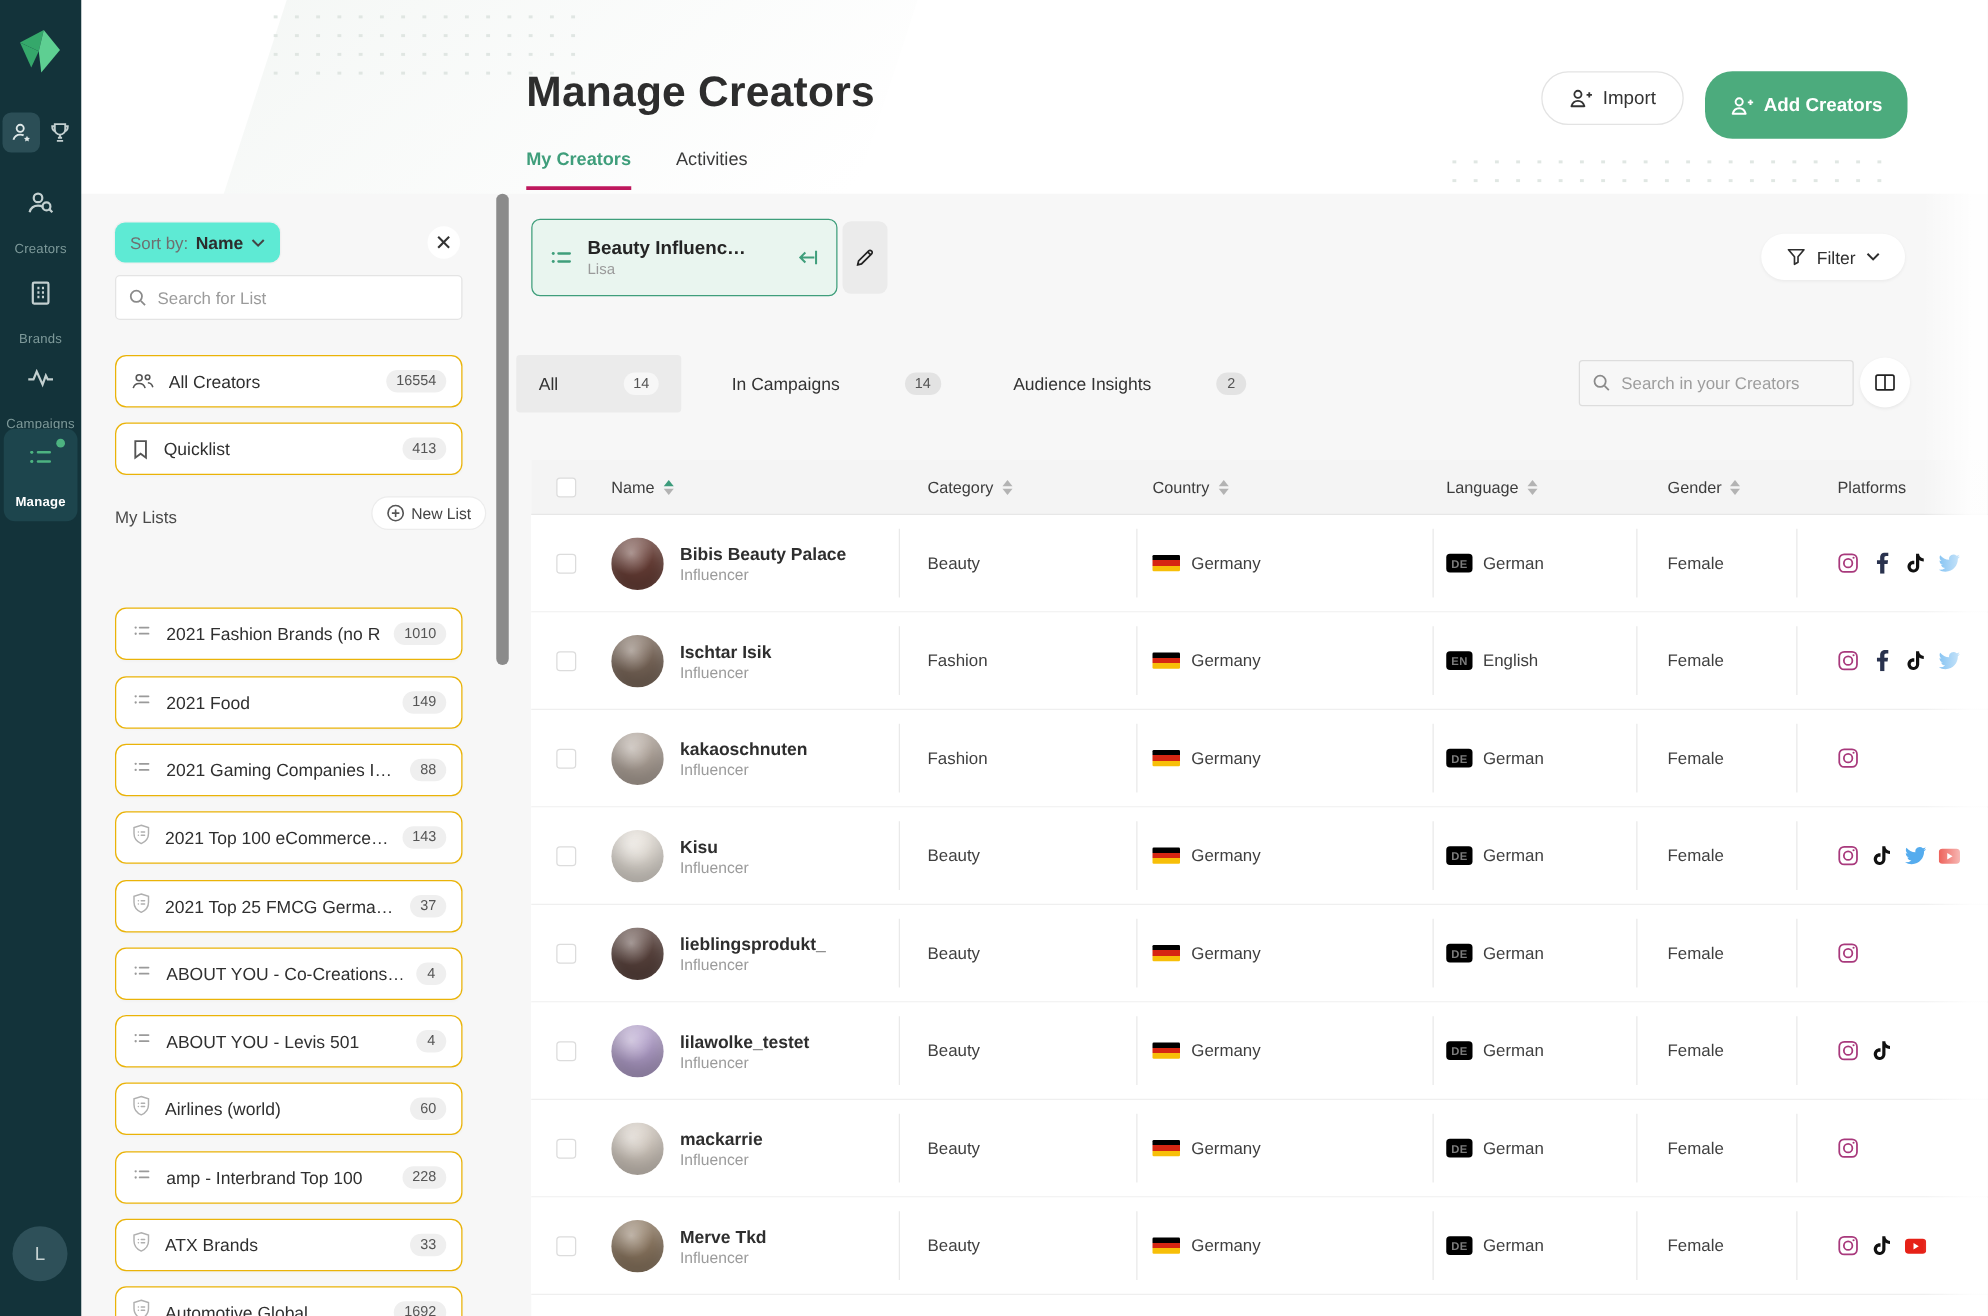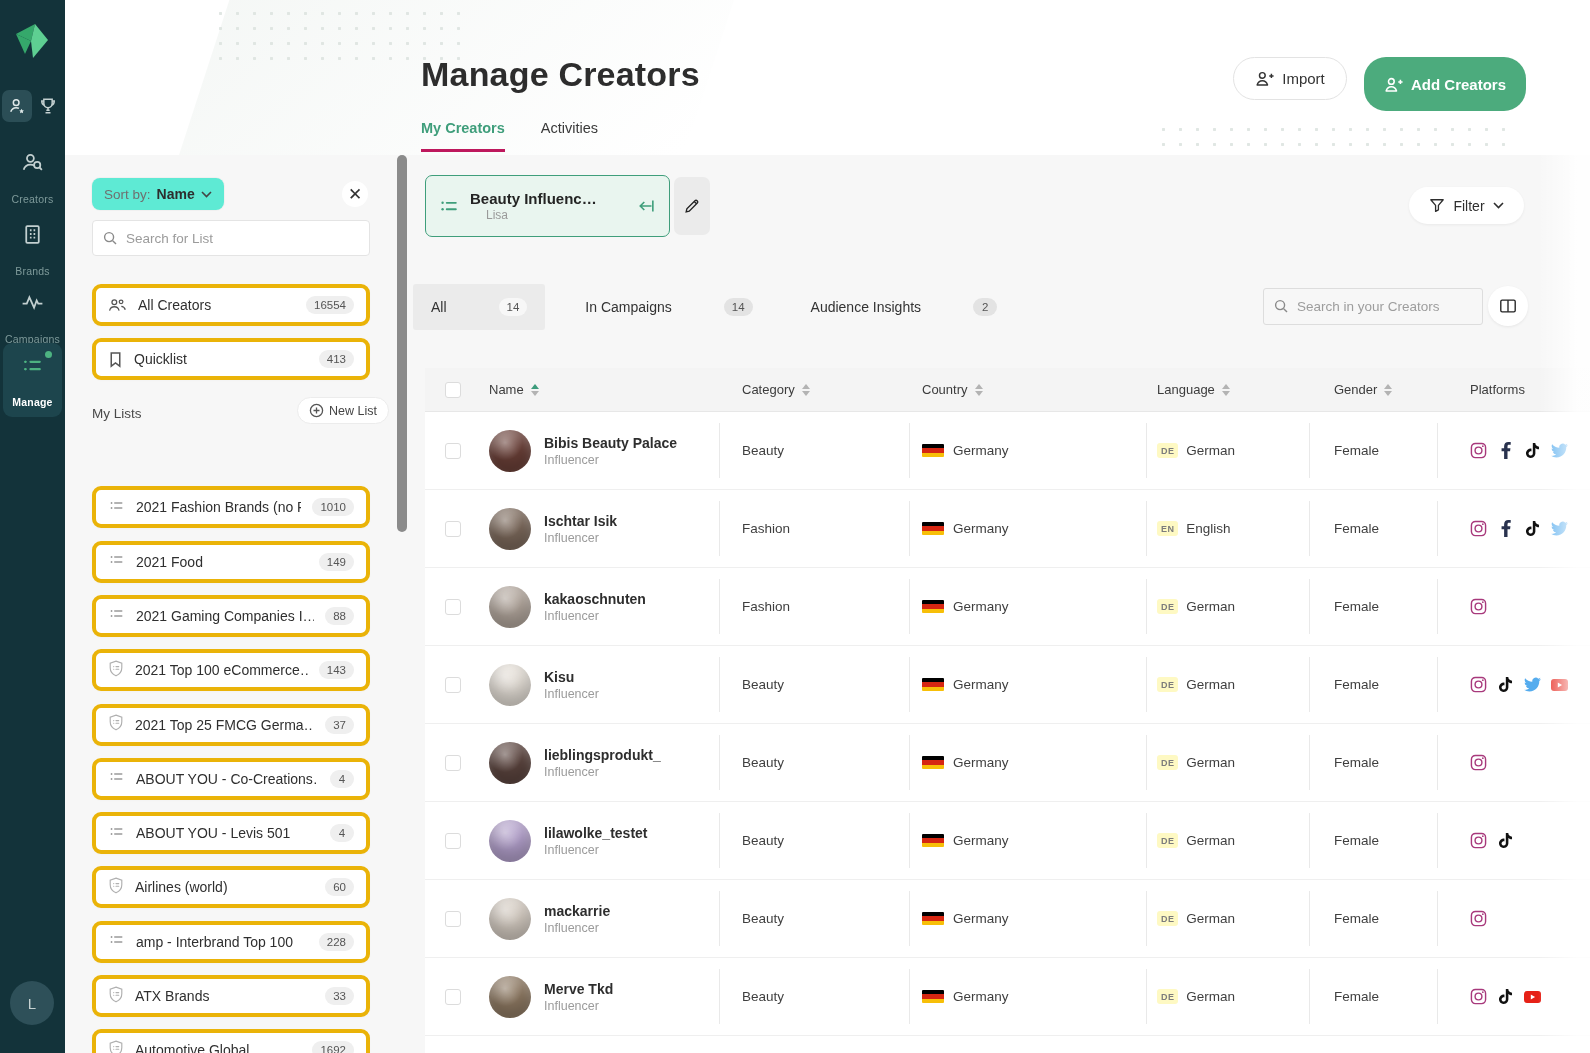--- a/index.html
+++ b/index.html
@@ -31,39 +31,39 @@
 
   
   .panel { position:absolute; left:65px; top:155px; width:345px; height:898px; z-index:20; }
   .sortbar { position:absolute; left:27px; top:23px; height:32px; background:#5eead4; border-radius:8px; display:flex; align-items:center; padding:0 12px; gap:6px; cursor:pointer; box-shadow:0 0 0 1px #f0f0f0; }
   .sortbar .s-lbl { color:#6f6f6f; font-size:13.5px; }
   .sortbar .s-val { color:#2d2d2d; font-size:14px; font-weight:bold; }
   .panel-close { position:absolute; right:42px; top:26px; width:26px; height:26px; display:flex; align-items:center; justify-content:center; font-size:17px; color:#333; cursor:pointer; background:#fff; border-radius:50%; }
   .panel-search { position:absolute; left:27px; top:65px; width:278px; height:36px; background:#fff; border:1px solid #e4e4e4; border-radius:4px; display:flex; align-items:center; padding:0 10px; gap:8px; }
   .panel-search input { border:none; outline:none; font-size:13.5px; color:#444; width:220px; font-family:"Liberation Sans", sans-serif; background:transparent; }
   .panel-search input::placeholder { color:#9b9b9b; }
-  .card { position:absolute; left:27px; width:278px; height:42px; background:#fff; border:4px solid #eab308; border-radius:9px; display:flex; align-items:center; padding:0 12px; gap:11px; cursor:pointer; box-shadow:0 1px 2px rgba(0,0,0,.02); }
+  .card { position:absolute; left:27px; width:278px; height:42px; background:#fff; border:1px solid #eab308; border-radius:9px; display:flex; align-items:center; padding:0 12px; gap:11px; cursor:pointer; box-shadow:0 1px 2px rgba(0,0,0,.02); }
   .card .c-lbl { font-size:14px; color:#2f2f2f; flex:1; white-space:nowrap; overflow:hidden; }
   .badge { background:#efefef; color:#555; font-size:11.5px; border-radius:10px; padding:3px 8px; min-width:24px; text-align:center; }
   .mylists-hdr { position:absolute; left:27px; top:251px; font-size:13.5px; color:#4a4a4a; }
   .newlist-btn { position:absolute; left:232px; top:242px; height:27px; background:#fff; border:1px solid #ececec; border-radius:14px; display:flex; align-items:center; gap:5px; padding:0 11px; font-size:12.5px; color:#444; cursor:pointer; }
   .panel-scroll { position:absolute; left:332px; top:0; width:10px; height:377px; background:#8b8b8b; border-radius:6px; cursor:grab; }
 
   
   .page-title { position:absolute; left:421px; top:55px; font-size:34px; font-weight:bold; color:#2d2d2d; letter-spacing:.2px; }
   .btn-import { position:absolute; left:1233px; top:57px; width:114px; height:43px; background:#fff; border:1px solid #e3e3e3; border-radius:22px; display:flex; align-items:center; justify-content:center; gap:8px; font-size:15px; color:#333; cursor:pointer; }
   .btn-add { position:absolute; left:1364px; top:57px; width:162px; height:54px; background:#4cab7d; border:none; border-radius:22px; display:flex; align-items:center; justify-content:center; gap:8px; font-size:15px; color:#fff; font-weight:bold; cursor:pointer; }
   .tabs { position:absolute; left:421px; top:120px; display:flex; gap:36px; }
   .tab { font-size:14.5px; color:#3a3a3a; padding-bottom:13px; cursor:pointer; }
   .tab.active { color:#3f9e7b; font-weight:bold; border-bottom:3px solid #be185d; }
 
   
   .chip { position:absolute; left:425px; top:175px; width:245px; height:62px; background:#e9f5ef; border:1.5px solid #3f9e7b; border-radius:7px; display:flex; align-items:center; padding:0 12px; gap:10px; cursor:pointer; z-index:21; }
   .chip .t { font-size:15px; font-weight:bold; color:#242424; line-height:1.25; }
-  .chip .s { font-size:12px; color:#9a9a9a;margin-left:16px; }
+  .chip .s { font-size:12px; color:#9a9a9a; }
   .chip-edit { position:absolute; left:674px; top:177px; width:36px; height:58px; background:#ebebeb; border-radius:7px; display:flex; align-items:center; justify-content:center; cursor:pointer; z-index:20; }
   .btn-filter { position:absolute; left:1409px; top:187px; width:115px; height:37px; background:#fff; border-radius:19px; display:flex; align-items:center; justify-content:center; gap:8px; font-size:14px; color:#2e2e2e; cursor:pointer; box-shadow:0 1px 3px rgba(0,0,0,.06); z-index:21; }
 
   .subtabs { position:absolute; left:413px; top:284px; display:flex; align-items:center; z-index:21; }
   .subtab { display:flex; align-items:center; gap:8px; font-size:14px; color:#333; padding:14px 18px; cursor:pointer; }
   .subtab.active { background:#ebebeb; border-radius:3px; }
   .subtab .badge { background:#e3e3e3;margin-left:44px; }
   .subtab.active .badge { background:#f7f7f7; }
   .creators-search { position:absolute; left:1263px; top:288px; width:220px; height:37px; border:1px solid #ddd; border-radius:3px; display:flex; align-items:center; padding:0 10px; gap:8px; z-index:21; }
   .creators-search input { border:none; outline:none; background:transparent; font-size:13.5px; color:#444; width:170px; font-family:"Liberation Sans", sans-serif; }
@@ -84,21 +84,21 @@
   .c5 { width:128px; padding-left:25px; }
   .c6 { width:153px; padding-left:33px; gap:10px; }
   .divided::before { content:""; position:absolute; left:0; top:11px; bottom:11px; width:1px; background:#e9e9e9; }
   .thead .c2,.thead .c3,.thead .c4,.thead .c5,.thead .c6 { }
   .checkbox { width:16px; height:16px; border:1.5px solid #dcdcdc; border-radius:3px; background:#fff; cursor:pointer; }
   .avatar { width:42px; height:42px; border-radius:50%; flex:none; box-shadow:inset 0 -12px 18px rgba(0,0,0,.28), inset 0 6px 10px rgba(255,255,255,.25); }
   .nm { font-size:14px; font-weight:bold; color:#2e2e2e; line-height:1.3; }
   .rl { font-size:12.5px; color:#9b9b9b; }
   .txt { font-size:13.5px; color:#3f3f3f; }
   .flag { width:22px; height:13px; flex:none; background:linear-gradient(#000 0 33%, #d62612 33% 66%, #f7bf08 66% 100%); border-radius:1px; }
-  .lang-badge { font-size:9px; font-weight:bold; color:#7c7c7c; background:#fef9c3; border-radius:3px; padding:2.5px 4px; letter-spacing:.4px; }
+  .lang-badge { font-size:9px; font-weight:bold; color:#7c7c7c; background:#000000; border-radius:3px; padding:2.5px 4px; letter-spacing:.4px; }
   .sort { display:flex; flex-direction:column; gap:2px; }
   .tri-up { width:0; height:0; border-left:4.5px solid transparent; border-right:4.5px solid transparent; border-bottom:5px solid #b3b3b3; }
   .tri-dn { width:0; height:0; border-left:4.5px solid transparent; border-right:4.5px solid transparent; border-top:5px solid #b3b3b3; }
   .sort.asc .tri-up { border-bottom-color:#3d9c7c; }
   .picon { width:17px; height:17px; display:flex; align-items:center; justify-content:center; }
 </style>
 </head>
 <body>
 
 <div class="swash"></div>

